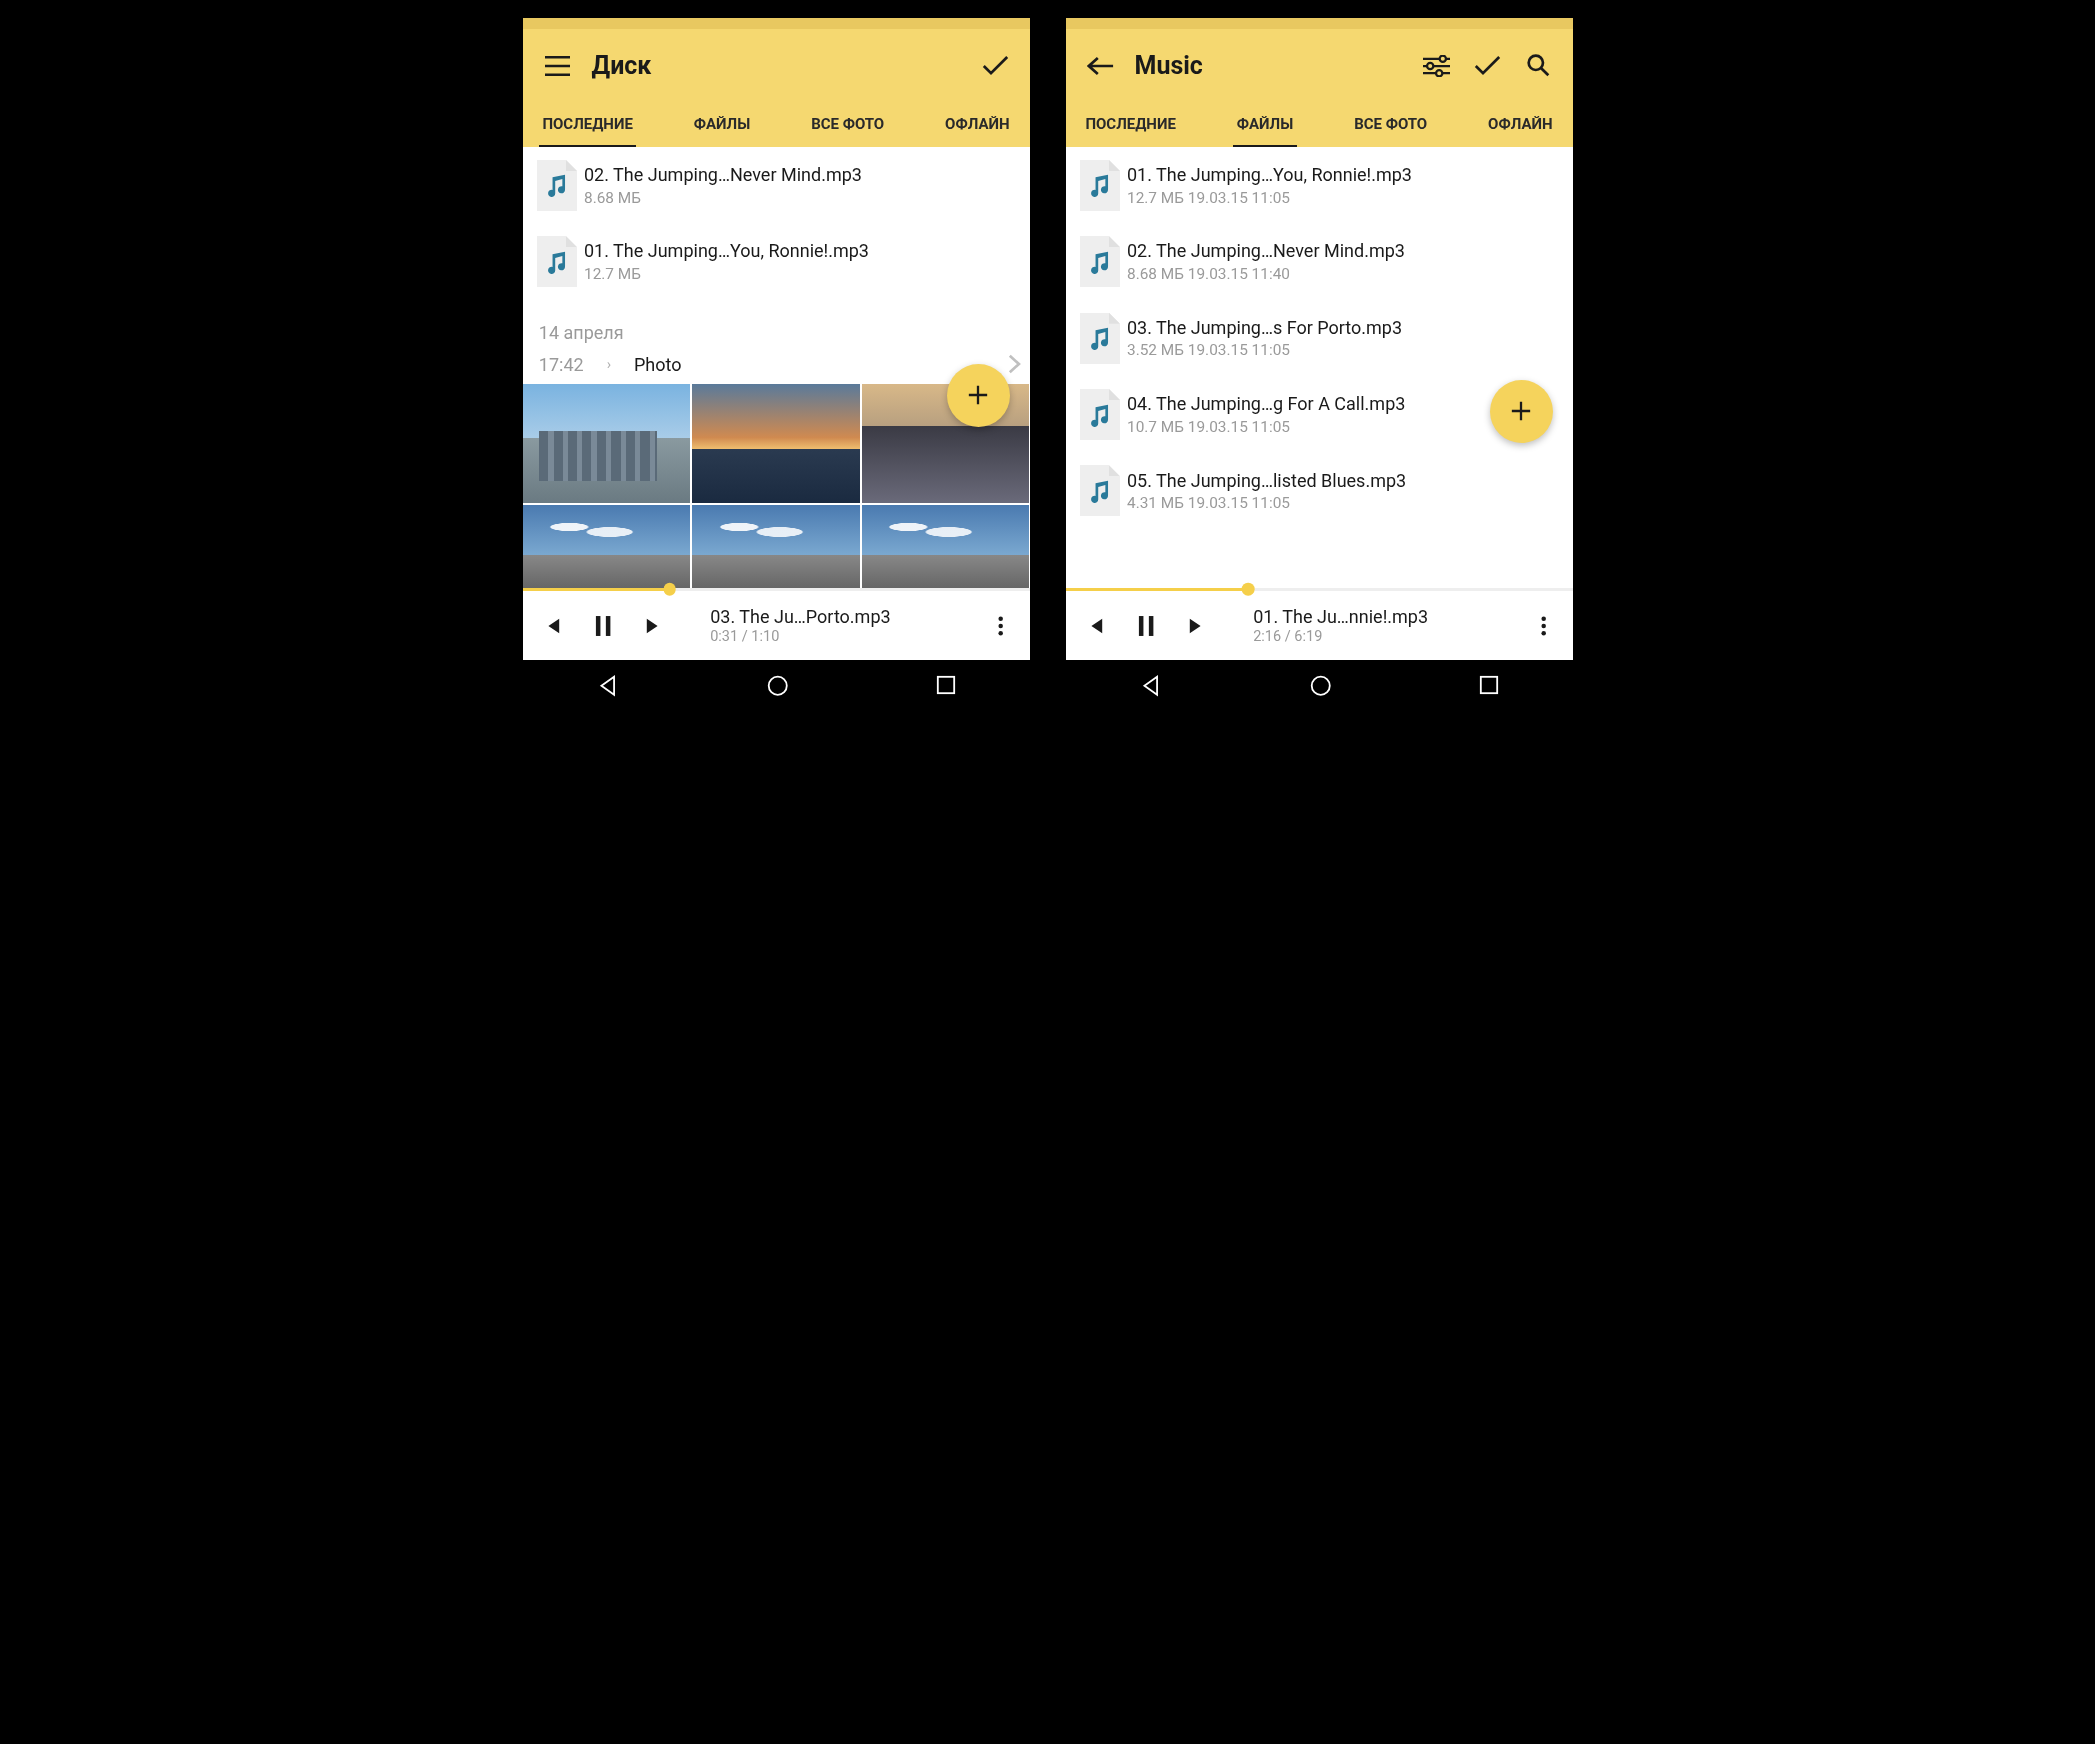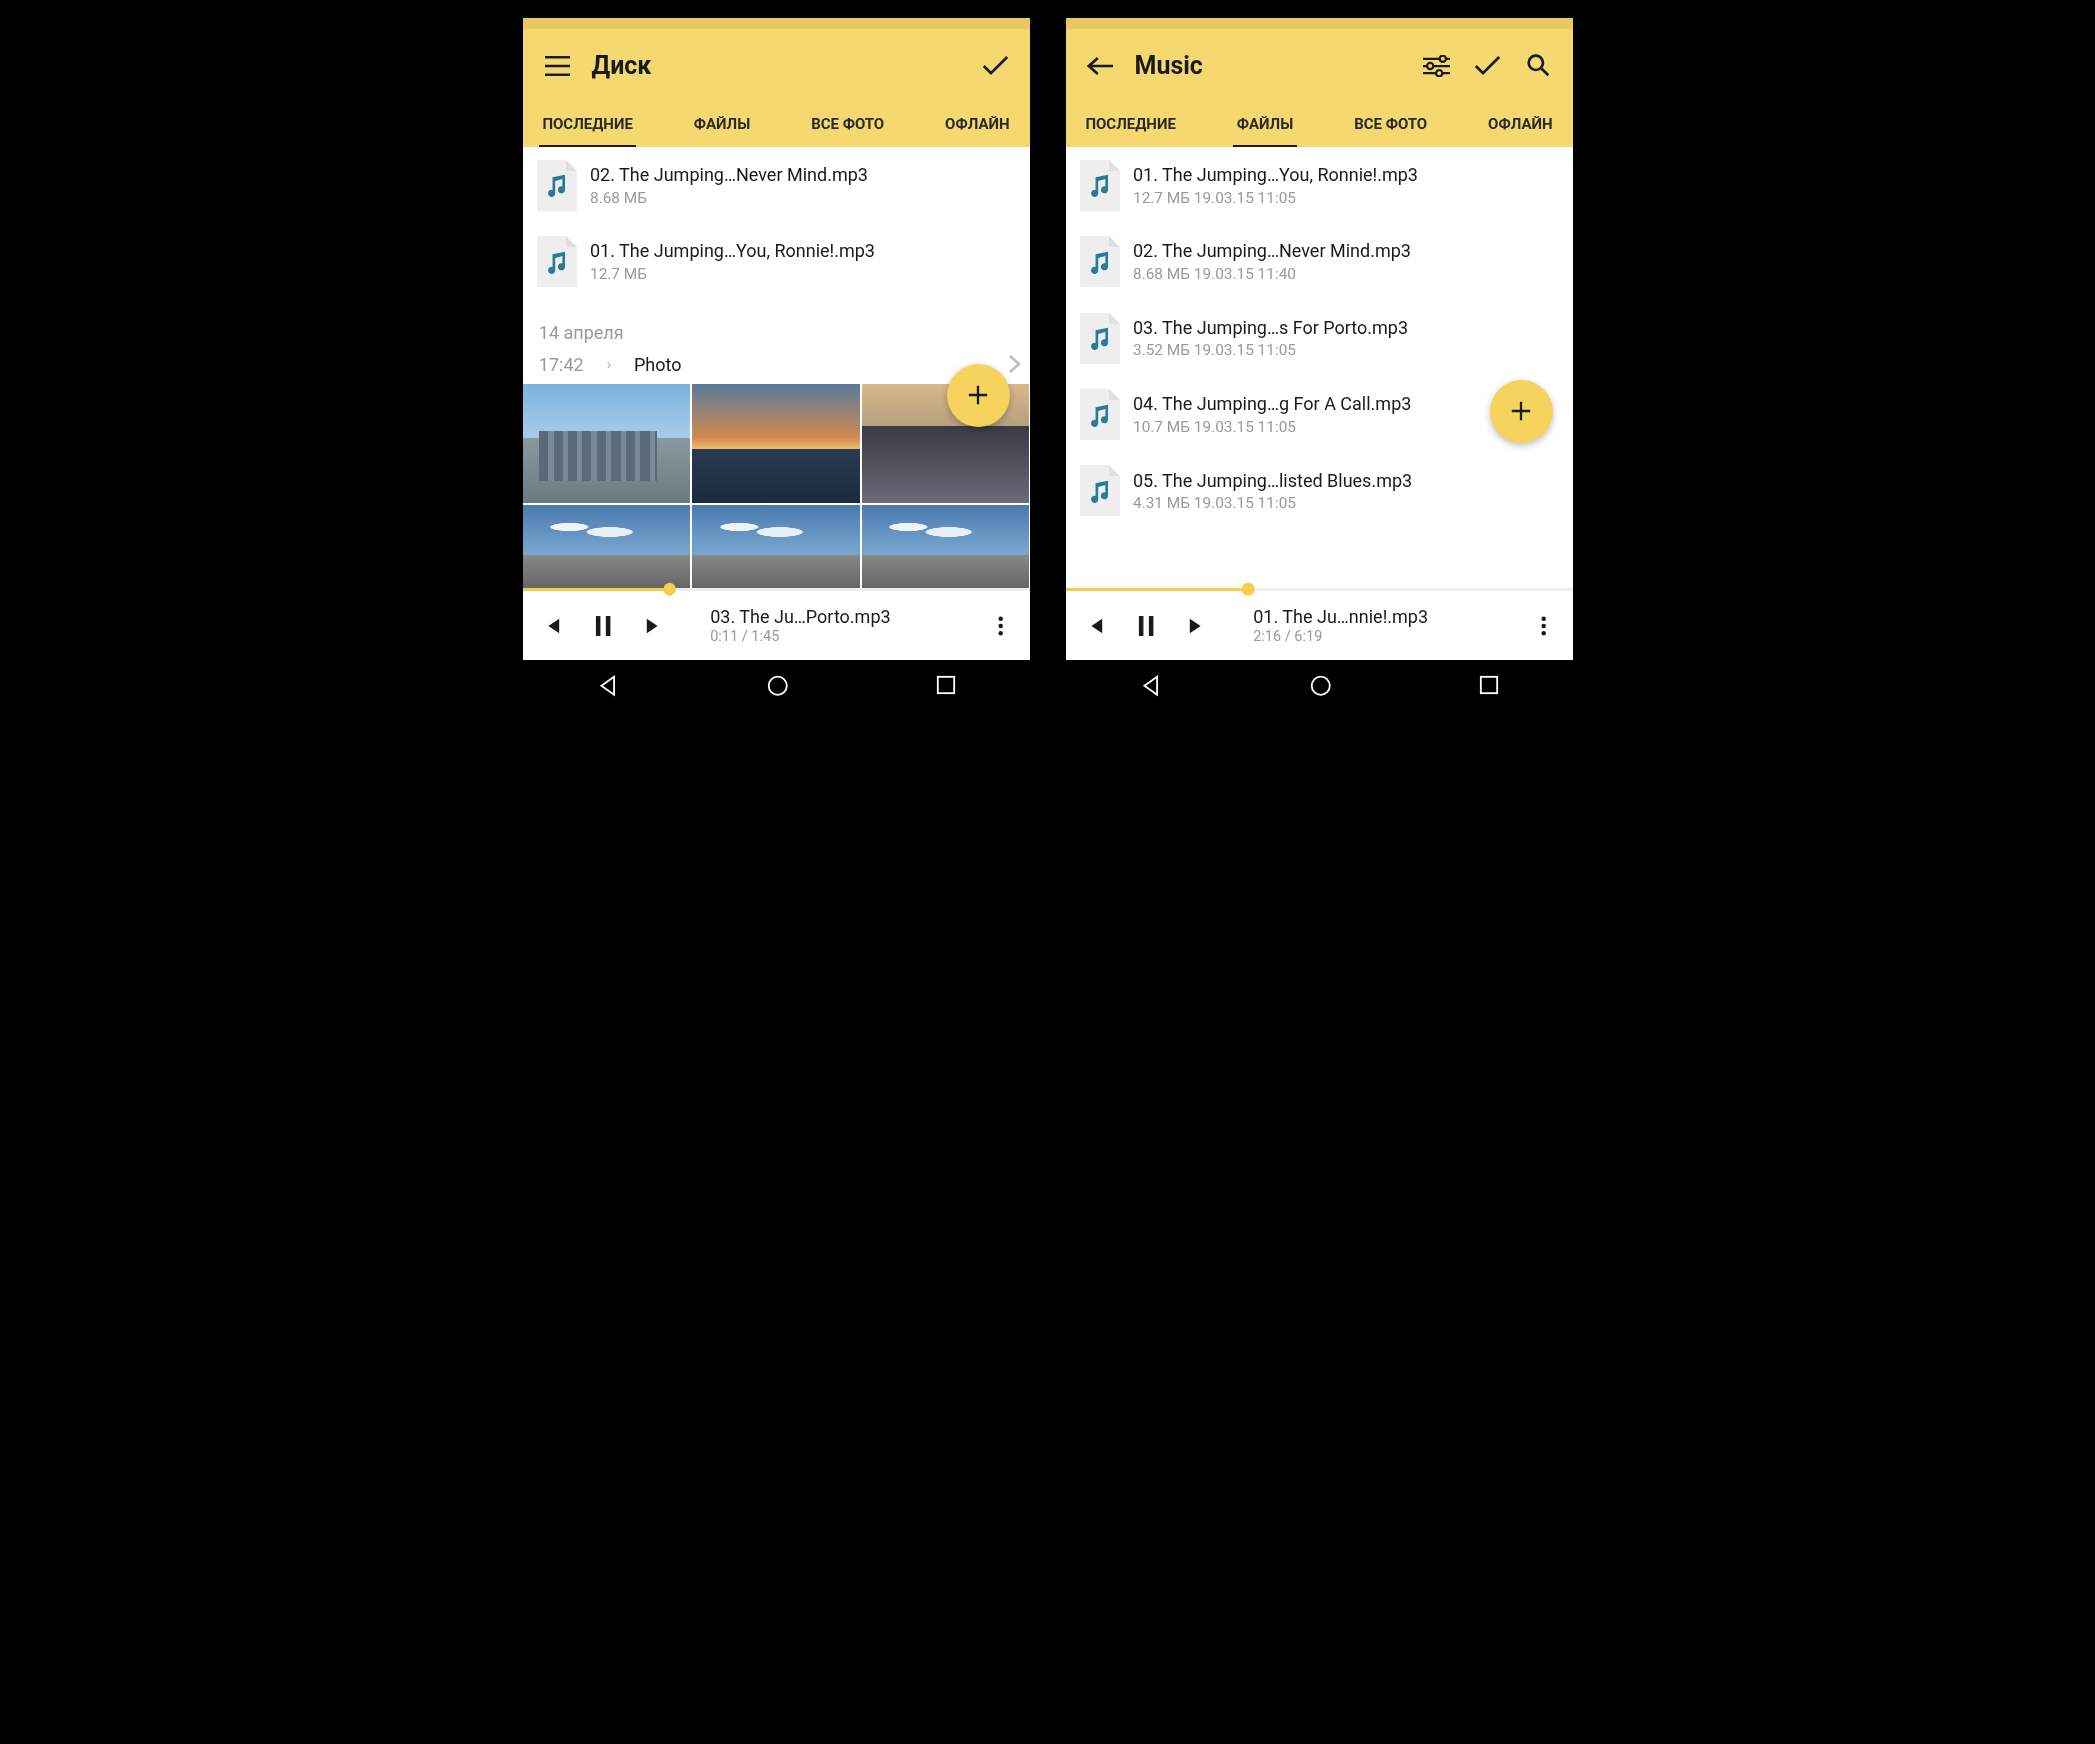--- a/index.html
+++ b/index.html
@@ -70,21 +70,21 @@
   .content {
     flex: 1;
     background: #fff;
     overflow: hidden;
     position: relative;
   }
   .file-row {
     display: flex;
     align-items: center;
     padding: 12.7px 14.5px;
-    gap: 13px;
+    gap: 7px;
   }
   .file-icon {
     width: 40px;
     height: 51px;
     position: relative;
     flex-shrink: 0;
   }
   .file-page {
     width: 40px;
     height: 51px;
@@ -356,21 +356,21 @@
           </svg>
       </div>
       <div class="icon-btn">
         <svg width="18" height="18" viewBox="0 0 20 20">
             <path d="M17 2v16M2 2l12 8L2 18z" fill="#1a1a1a"></path>
           </svg>
       </div>
     </div>
     <div class="player-info">
       <div class="player-title">03. The Ju…Porto.mp3</div>
-      <div class="player-time">0:11 / 1:45</div>
+      <div class="player-time">0:31 / 1:10</div>
     </div>
     <div class="icon-btn">
       <svg width="5.4" height="20" viewBox="0 0 6 22">
           <circle cx="3" cy="3" r="2.5" fill="#1a1a1a"></circle>
           <circle cx="3" cy="11" r="2.5" fill="#1a1a1a"></circle>
           <circle cx="3" cy="19" r="2.5" fill="#1a1a1a"></circle>
         </svg>
     </div>
   </div>
 

